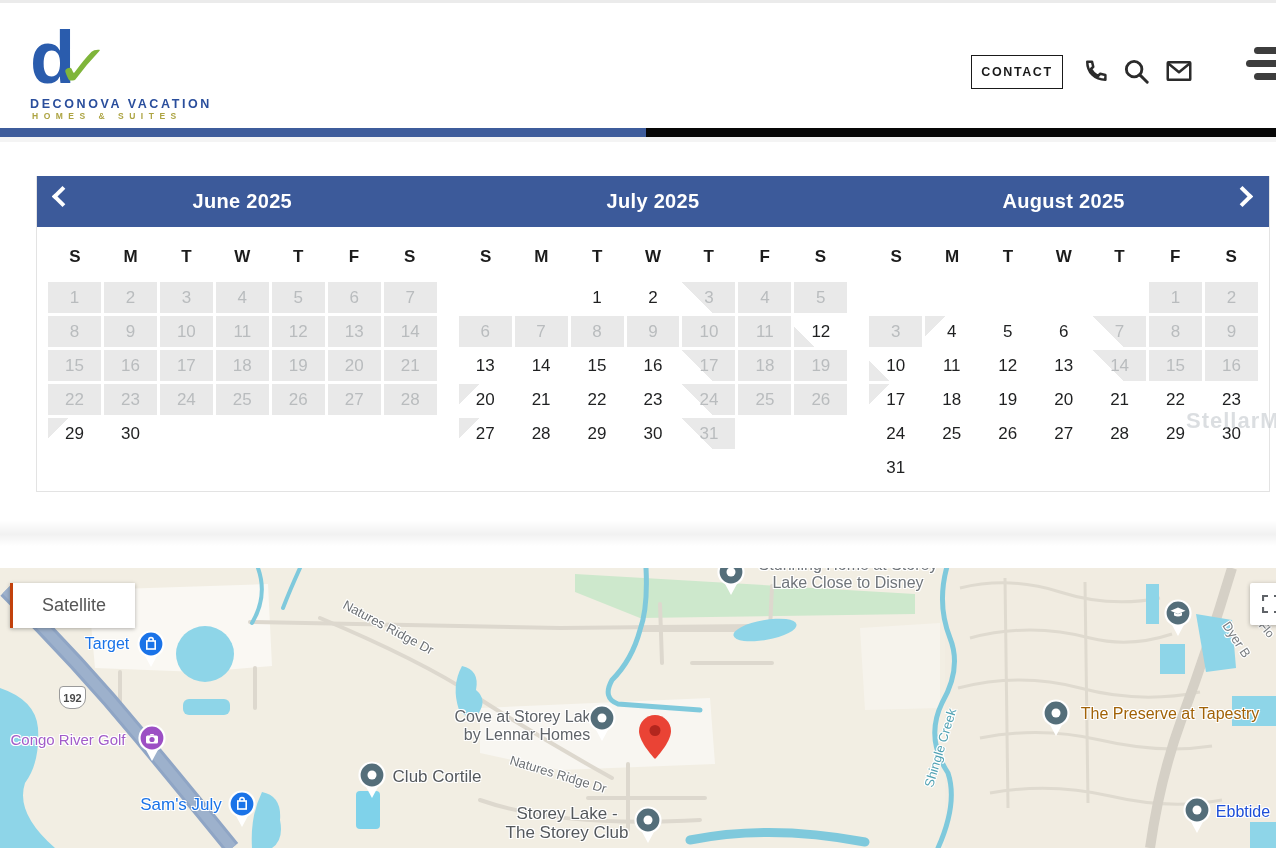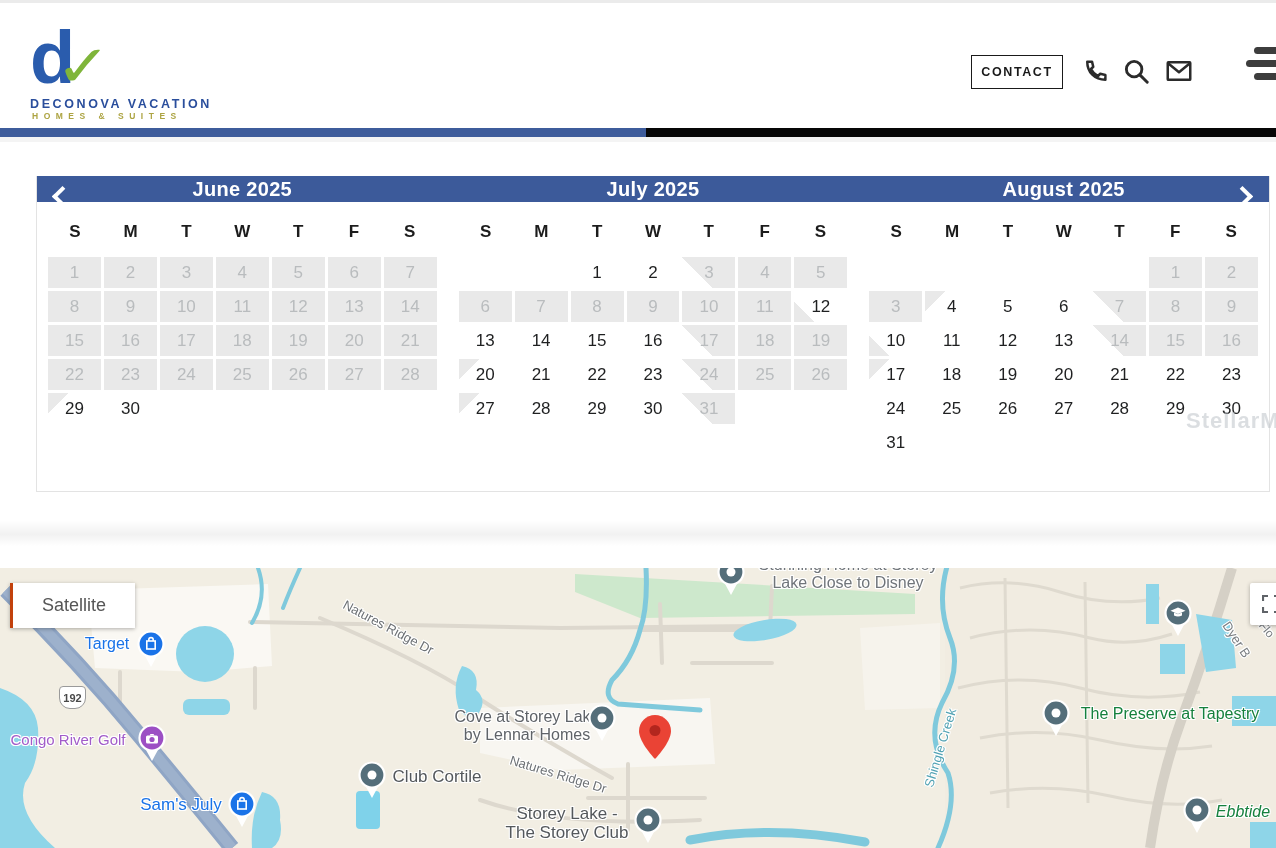--- a/index.html
+++ b/index.html
@@ -26,21 +26,21 @@
   .menu-bar{height:7px;border-radius:4px;background:#3d3d3d;margin-bottom:6px;}
   .menu-bar.b1{margin-left:8px;}
   .menu-bar.b3{margin-left:8px;}
   
   .loadbar{position:absolute;top:128px;left:0;width:1276px;height:9px;display:flex;}
   .loadbar-left{width:50.6%;height:100%;}
   .loadbar-right{flex:1;height:100%;}
   .loadbar-strip{position:absolute;top:137px;left:0;width:1276px;height:5px;background:#f4f4f4;}
   
   .cal-card{position:absolute;left:36px;top:176px;width:1234px;height:316px;background:#fff;border:1px solid #e3e3e3;border-top:none;box-sizing:border-box;}
-  .cal-header{height:26px;background:#3C5A9A;display:grid;grid-template-columns:1fr 1fr 1fr;align-items:center;position:relative;}
+  .cal-header{height:51px;background:#3C5A9A;display:grid;grid-template-columns:1fr 1fr 1fr;align-items:center;position:relative;}
   .cal-title{color:#fff;font-size:20px;font-weight:600;text-align:center;letter-spacing:.3px;}
   .cal-arrow{position:absolute;top:13px;width:14px;height:14px;cursor:pointer;}
   .cal-arrow span{display:block;width:11px;height:11px;border-left:4px solid #fff;border-bottom:4px solid #fff;}
   .cal-prev{left:18px;}.cal-prev span{transform:rotate(45deg);}
   .cal-next{right:20px;}.cal-next span{transform:rotate(225deg);}
   .cal-months{display:grid;grid-template-columns:repeat(3,1fr);column-gap:22px;padding:14px 11px 0;}
   .cal-dow-row{display:grid;grid-template-columns:repeat(7,1fr);column-gap:2px;margin-bottom:9px;}
   .cal-dow{text-align:center;font-weight:700;font-size:17px;color:#1c1c1c;padding:6px 0;}
   .cal-week{display:grid;grid-template-columns:repeat(7,1fr);column-gap:3px;margin-bottom:3px;}
   .cal-cell{height:31px;line-height:31px;text-align:center;font-size:17px;color:#1f2021;font-weight:500;}
@@ -390,24 +390,24 @@
         <div>Club Cortile</div>
       </div>
       <div class="map-label" style="left: 567px; top: 255px; color: rgb(84, 88, 92); font-size: 17px; font-weight: 400; transform: translate(-50%, -50%);">
         <div>Storey Lake -</div>
         <div>The Storey Club</div>
       </div>
       <div class="map-label" style="left: 848px; top: 6px; color: rgb(112, 117, 122); font-size: 16px; font-weight: 400; transform: translate(-50%, -50%);">
         <div>Stunning Home at Storey</div>
         <div>Lake Close to Disney</div>
       </div>
-      <div class="map-label" style="left: 1170px; top: 146px; color: #15803d; font-size: 16px; font-weight: 400; transform: translate(-50%, -50%);">
+      <div class="map-label" style="left: 1170px; top: 146px; color: #a16207; font-size: 16px; font-weight: 400; transform: translate(-50%, -50%);">
         <div>The Preserve at Tapestry</div>
       </div>
-      <div class="map-label" style="left: 1243px; top: 244px; color: #15803d; font-size: 16px; font-weight: 400; transform: translate(-50%, -50%); font-style: italic;">
+      <div class="map-label" style="left: 1243px; top: 244px; color: #1d4ed8; font-size: 16px; font-weight: 400; transform: translate(-50%, -50%);">
         <div>Ebbtide</div>
       </div>
       <div class="map-label" style="left: 388px; top: 60px; color: rgb(109, 113, 117); font-size: 13px; font-weight: 400; transform: translate(-50%, -50%) rotate(28deg);">
         <div>Natures Ridge Dr</div>
       </div>
       <div class="map-label" style="left: 558px; top: 207px; color: rgb(109, 113, 117); font-size: 13px; font-weight: 400; transform: translate(-50%, -50%) rotate(17deg);">
         <div>Natures Ridge Dr</div>
       </div>
       <div class="map-label" style="left: 941px; top: 180px; color: rgb(83, 163, 180); font-size: 13px; font-weight: 400; transform: translate(-50%, -50%) rotate(-73deg);">
         <div>Shingle Creek</div>

